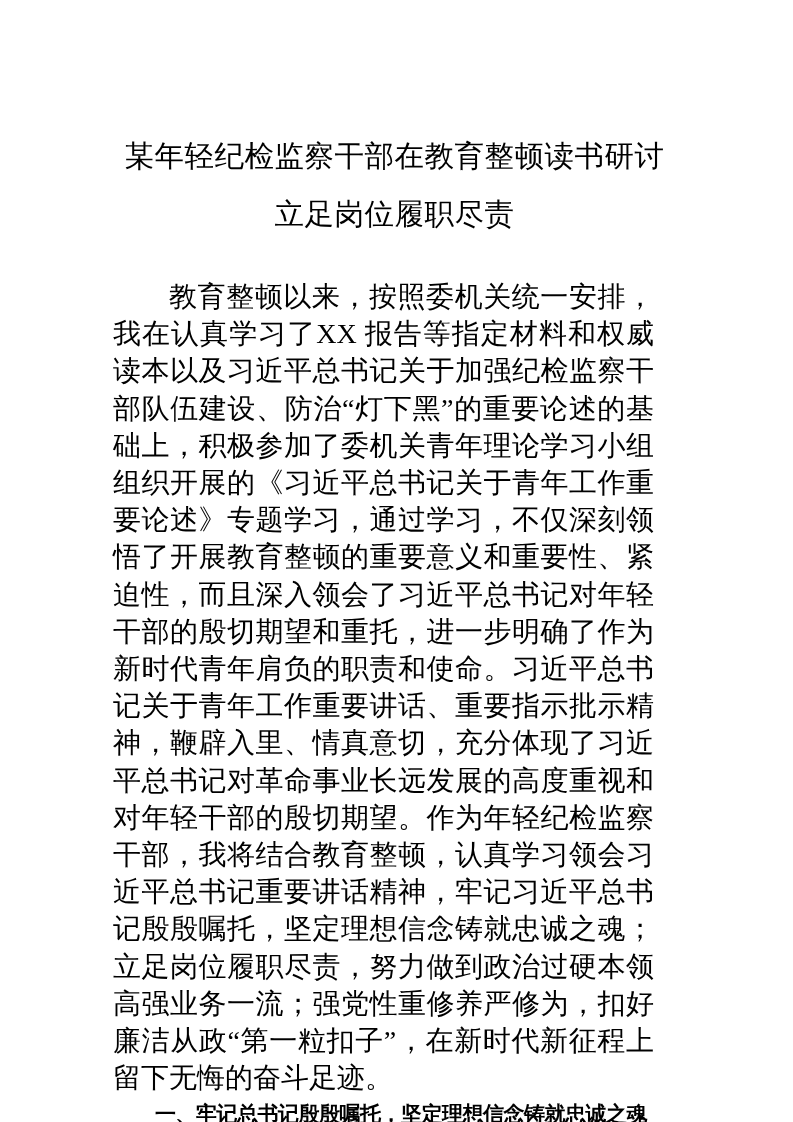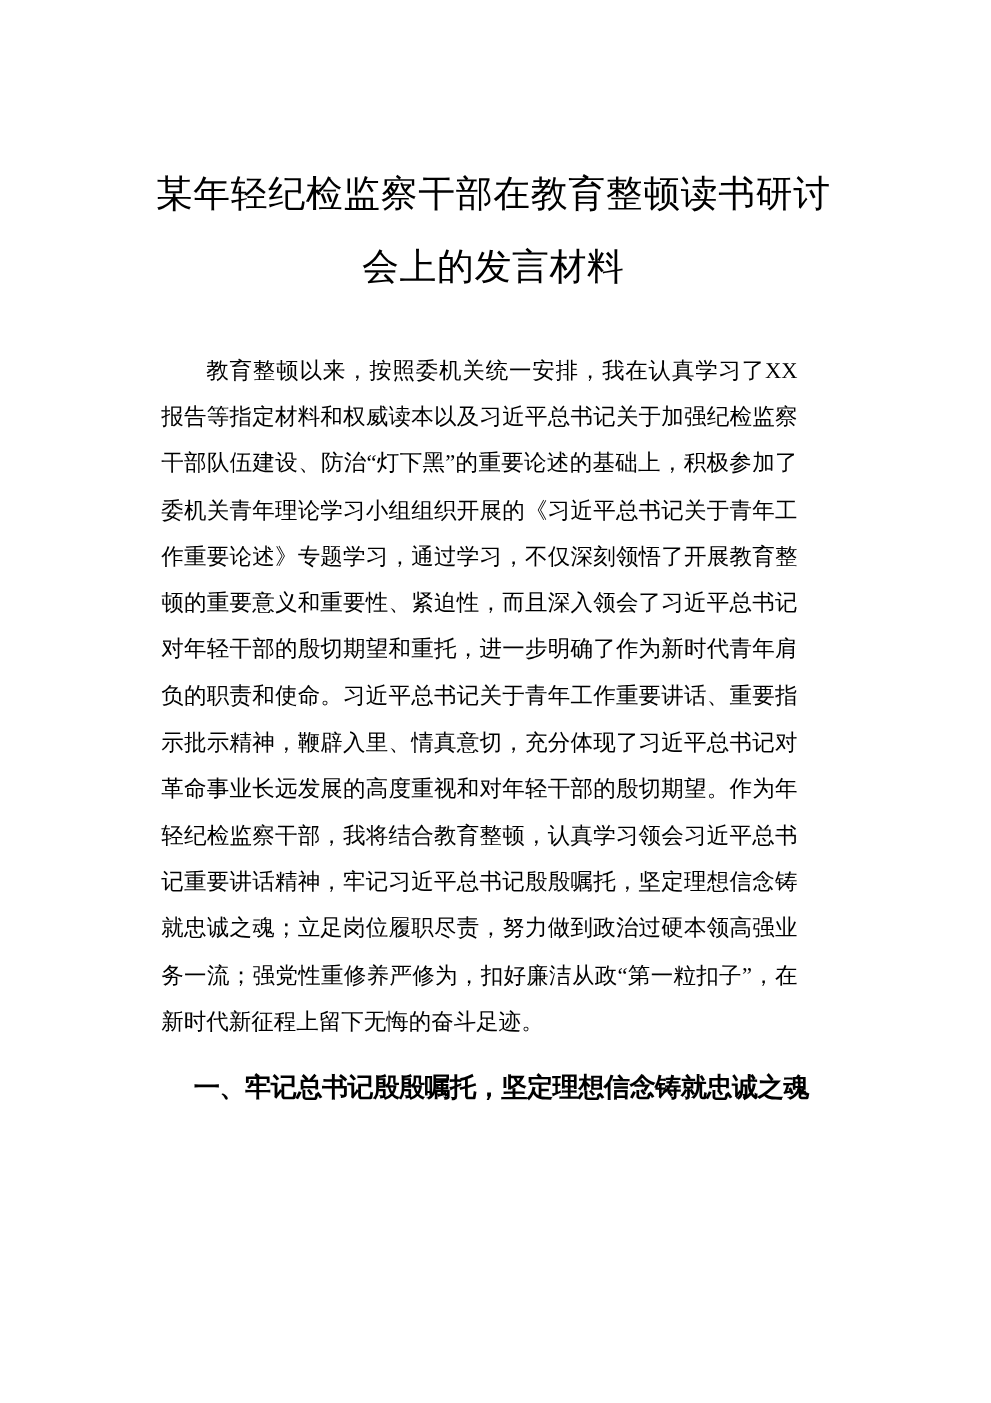--- a/index.html
+++ b/index.html
@@ -26,22 +26,22 @@
       letter-spacing: 0.5px;
       white-space: nowrap; 
     }
     .doc-title .title-line {
       white-space: normal;
     }
     .doc-body {
       margin: 35px 133px 0 113px; 
     }
     .para {
-      margin: 16px;
-      font-size: 18px;
+      margin: 0;
+      font-size: 28px;
       line-height: 37.2px;
       text-align: justify;
       text-indent: 2em;
       word-break: break-all;
     }
     .section-heading {
       margin: 0;
       font-size: 21px;
       line-height: 37.2px;
       text-indent: 2em;
@@ -50,21 +50,21 @@
       letter-spacing: -0.5px;
     }
   </style>
 </head>
 <body>
 
 <div class="page">
 
   <div class="doc-title">
     <div class="title-line">某年轻纪检监察干部在教育整顿读书研讨</div>
-    <div class="title-line">会上的发言材料</div>
+    <div class="title-line">立足岗位履职尽责</div>
   </div>
 
   <div class="doc-body">
     <p class="para">教育整顿以来，按照委机关统一安排，我在认真学习了XX 报告等指定材料和权威读本以及习近平总书记关于加强纪检监察干部队伍建设、防治“灯下黑”的重要论述的基础上，积极参加了委机关青年理论学习小组组织开展的《习近平总书记关于青年工作重要论述》专题学习，通过学习，不仅深刻领悟了开展教育整顿的重要意义和重要性、紧迫性，而且深入领会了习近平总书记对年轻干部的殷切期望和重托，进一步明确了作为新时代青年肩负的职责和使命。习近平总书记关于青年工作重要讲话、重要指示批示精神，鞭辟入里、情真意切，充分体现了习近平总书记对革命事业长远发展的高度重视和对年轻干部的殷切期望。作为年轻纪检监察干部，我将结合教育整顿，认真学习领会习近平总书记重要讲话精神，牢记习近平总书记殷殷嘱托，坚定理想信念铸就忠诚之魂；立足岗位履职尽责，努力做到政治过硬本领高强业务一流；强党性重修养严修为，扣好廉洁从政“第一粒扣子”，在新时代新征程上留下无悔的奋斗足迹。</p>
 
     <h2 class="section-heading">一、牢记总书记殷殷嘱托，坚定理想信念铸就忠诚之魂</h2>
 
   </div>
 
 </div>

